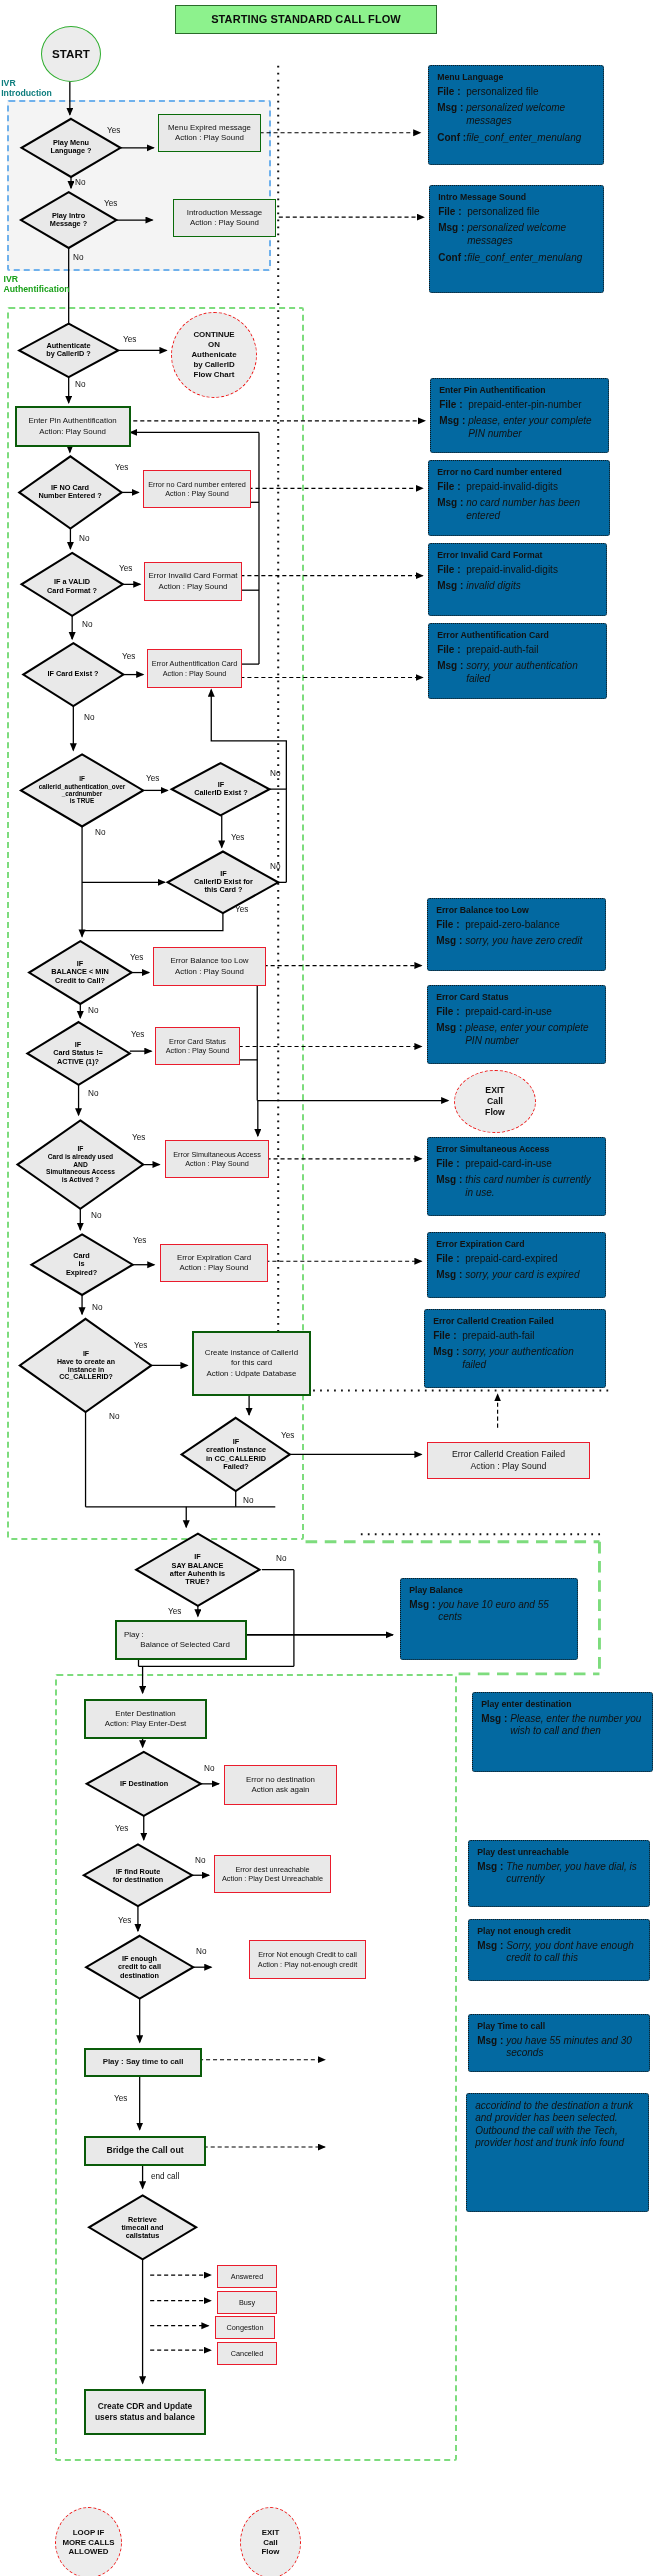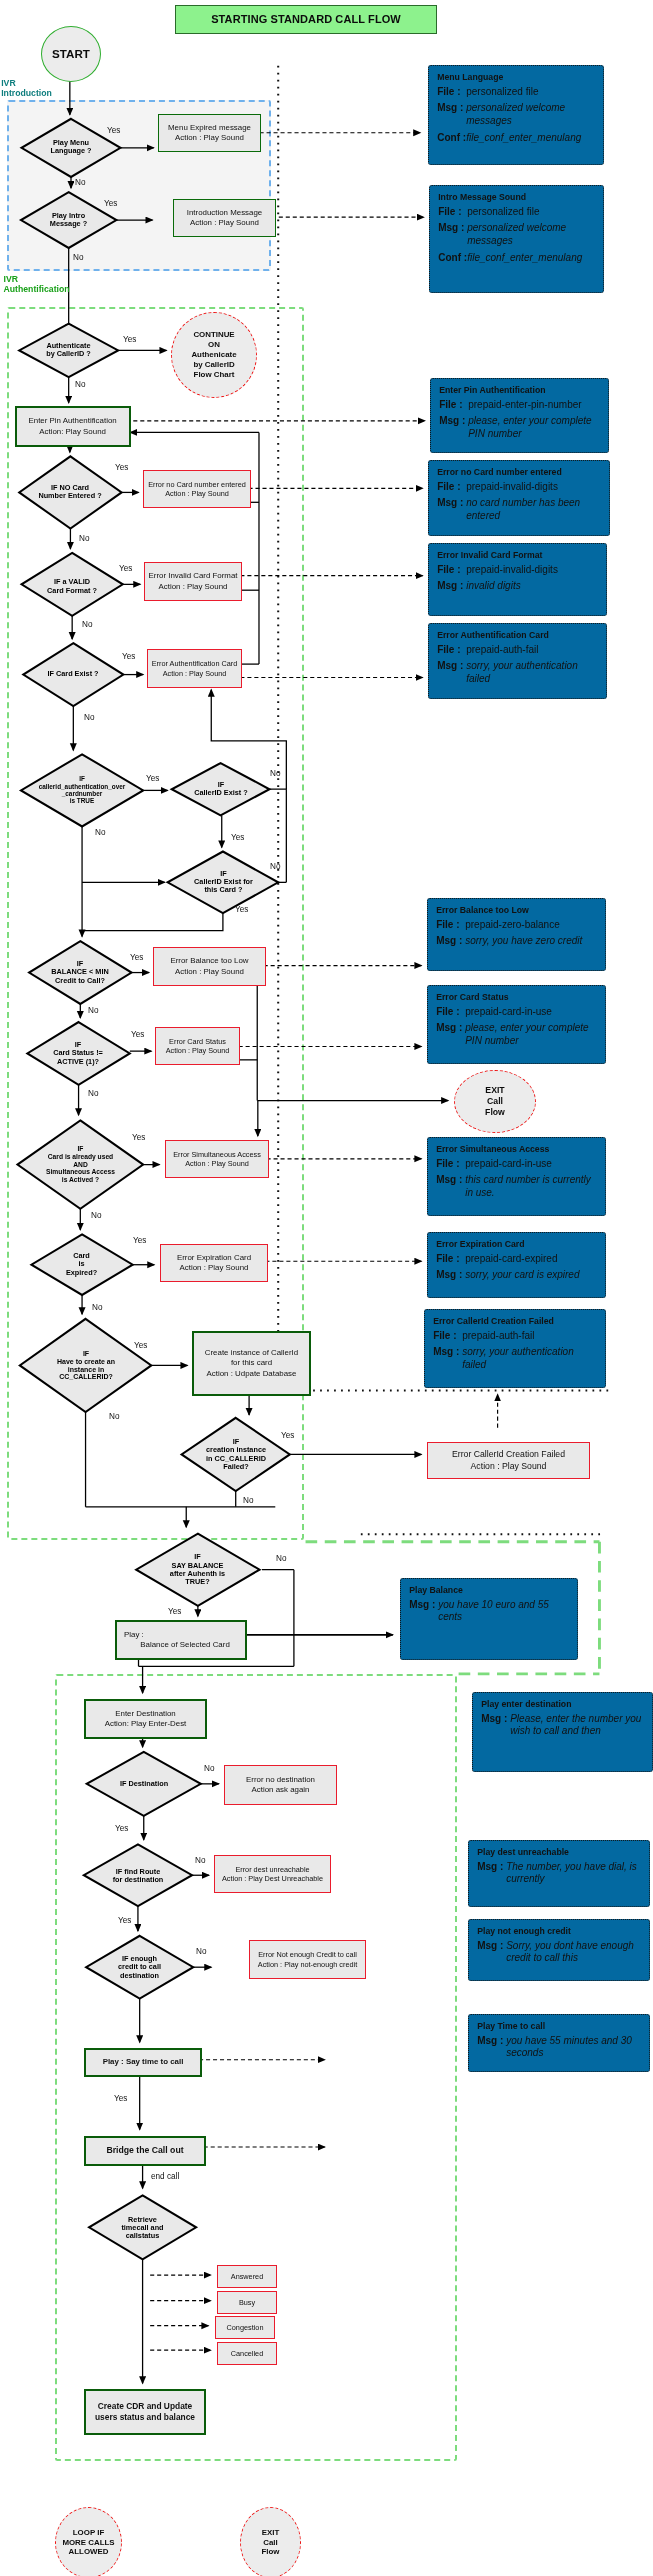--- a/index.html
+++ b/index.html
@@ -533,20 +533,25 @@
         <div class="note-val it">Sorry, you dont have enough credit to call this</div>
       </div>
     </div>
     <div class="note" style="left: 468px; top: 2014px; width: 182px; height: 58px;">
       <div class="note-title">Play Time to call</div>
       <div class="note-row">
         <div class="note-lbl">Msg :</div>
         <div class="note-val it">you have 55 minutes and 30 seconds</div>
       </div>
     </div>
+    <div class="note" style="left: 466px; top: 2093px; width: 183px; height: 119px;">
+      <div class="note-row">
+        <div class="note-val it">accoridind to the destination a trunk and provider has been selected. Outbound the call with the Tech, provider host and trunk info found</div>
+      </div>
+    </div>
     <div class="ellipse green-solid" style="left: 41px; top: 26px; width: 58px; height: 54px; font-size: 11.6px;">
       <div class="eline">START</div>
     </div>
     <div class="ellipse red-dashed" style="left: 171px; top: 312px; width: 84px; height: 84px; font-size: 7.9px;">
       <div class="eline">CONTINUE</div>
       <div class="eline">ON</div>
       <div class="eline">Authenicate</div>
       <div class="eline">by CallerID</div>
       <div class="eline">Flow Chart</div>
     </div>

